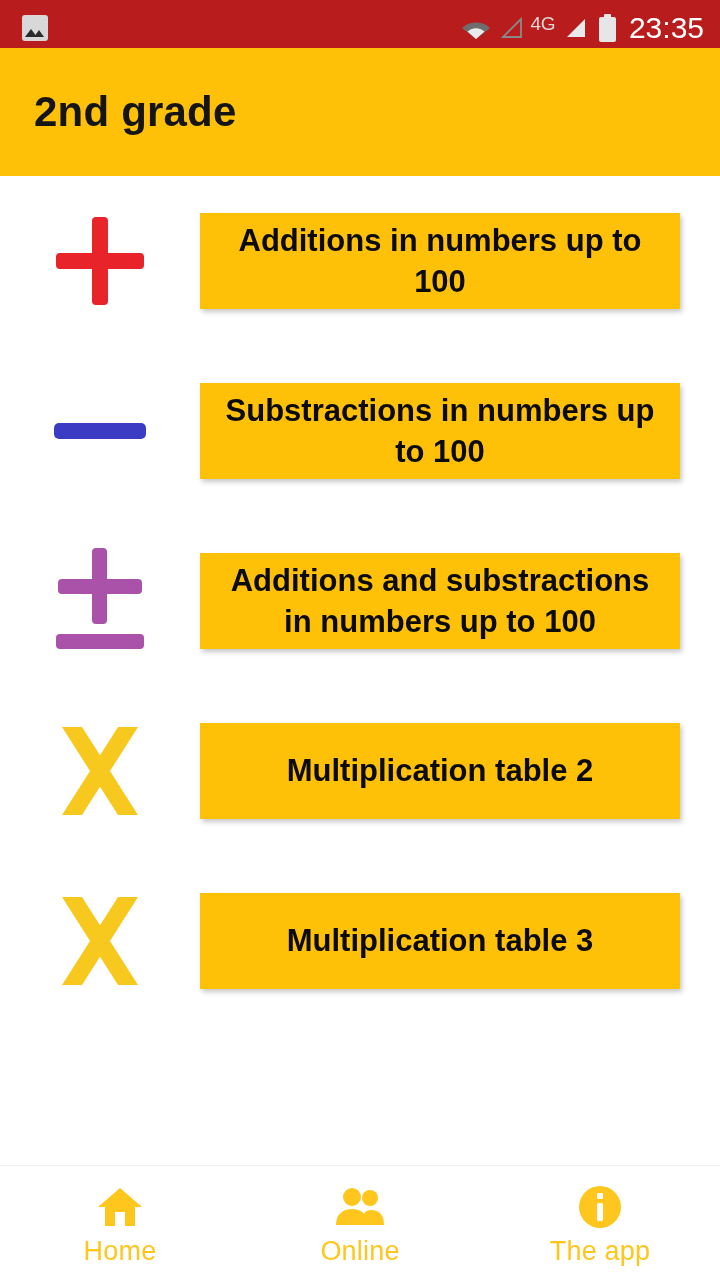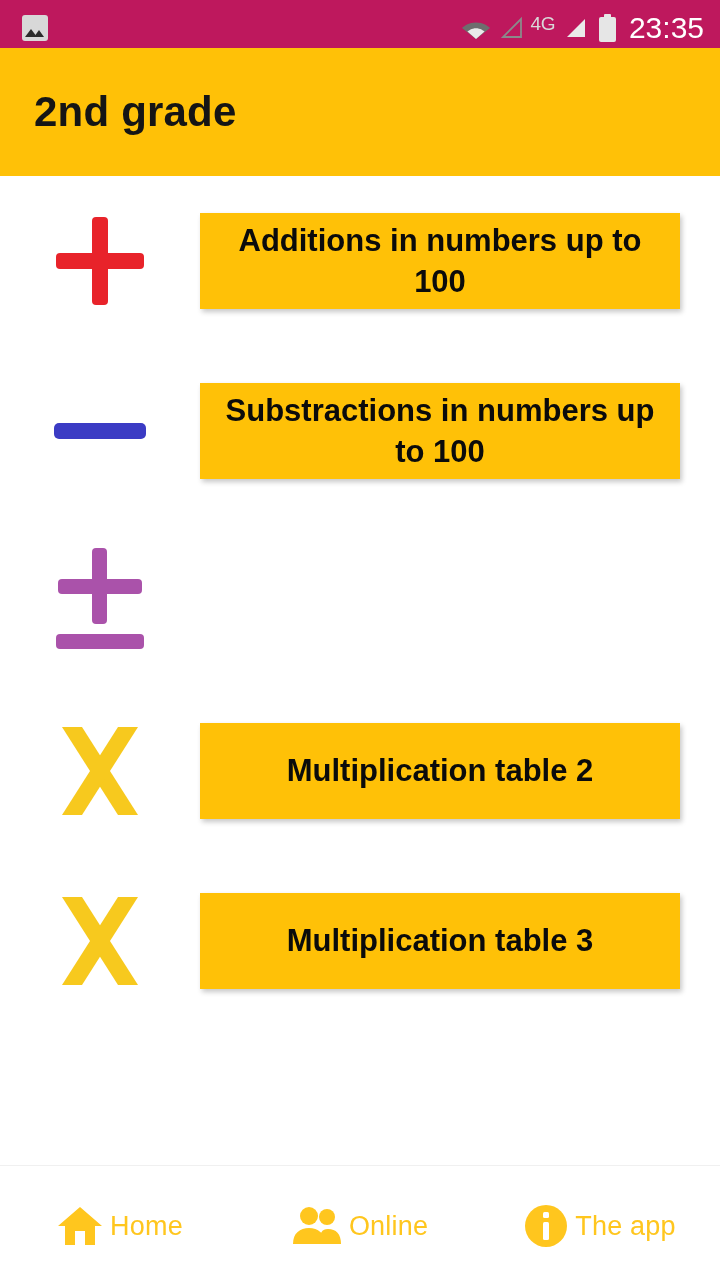--- a/index.html
+++ b/index.html
@@ -17,21 +17,21 @@
     width: 720px;
     height: 1280px;
     display: flex;
     flex-direction: column;
     background: #ffffff;
   }
 
   
   .statusbar {
     height: 48px;
-    background: #be185d;
+    background: #b91c1c;
     display: flex;
     align-items: center;
     padding: 7px 16px 0 22px;
     flex: 0 0 48px;
   }
   .sb-left { display: flex; align-items: center; }
   .sb-spacer { flex: 1 1 auto; }
   .sb-right {
     display: flex;
     align-items: center;
@@ -171,21 +171,21 @@
     flex: 0 0 115px;
     background: #ffffff;
     border-top: 1px solid #f0f0f0;
     display: flex;
     align-items: stretch;
     box-shadow: 0 -2px 4px rgba(0,0,0,0.04);
   }
   .navitem {
     flex: 1 1 25%;
     display: flex;
-    flex-direction: row;
+    flex-direction: column;
     align-items: center;
     justify-content: center;
     gap: 7px;
     padding-top: 6px;
   }
   .nav-icon-wrap {
     height: 44px;
     display: flex;
     align-items: center;
     justify-content: center;
@@ -269,20 +269,23 @@
     </div>
 
     <div class="row">
       <div class="row-icon">
         <svg class="glyph ic-pm" viewBox="0 0 96 110">
           <rect x="40" y="2" width="15" height="76" rx="4" fill="#AA52AA"></rect>
           <rect x="6" y="33" width="84" height="15" rx="4" fill="#AA52AA"></rect>
           <rect x="4" y="88" width="88" height="15" rx="4" fill="#AA52AA"></rect>
         </svg>
       </div>
+      <div class="row-btn">
+        <span class="row-btn-label">Additions and substractions in numbers up to 100</span>
+      </div>
     </div>
 
 
     <div class="row">
       <div class="row-icon">
         <svg class="glyph ic-x" viewBox="0 0 88 92">
           <path d="M6 2 L26 2 L82 90 L62 90 Z" fill="#F7C91E"></path>
           <path d="M62 2 L82 2 L26 90 L6 90 Z" fill="#F7C91E"></path>
         </svg>
       </div>

